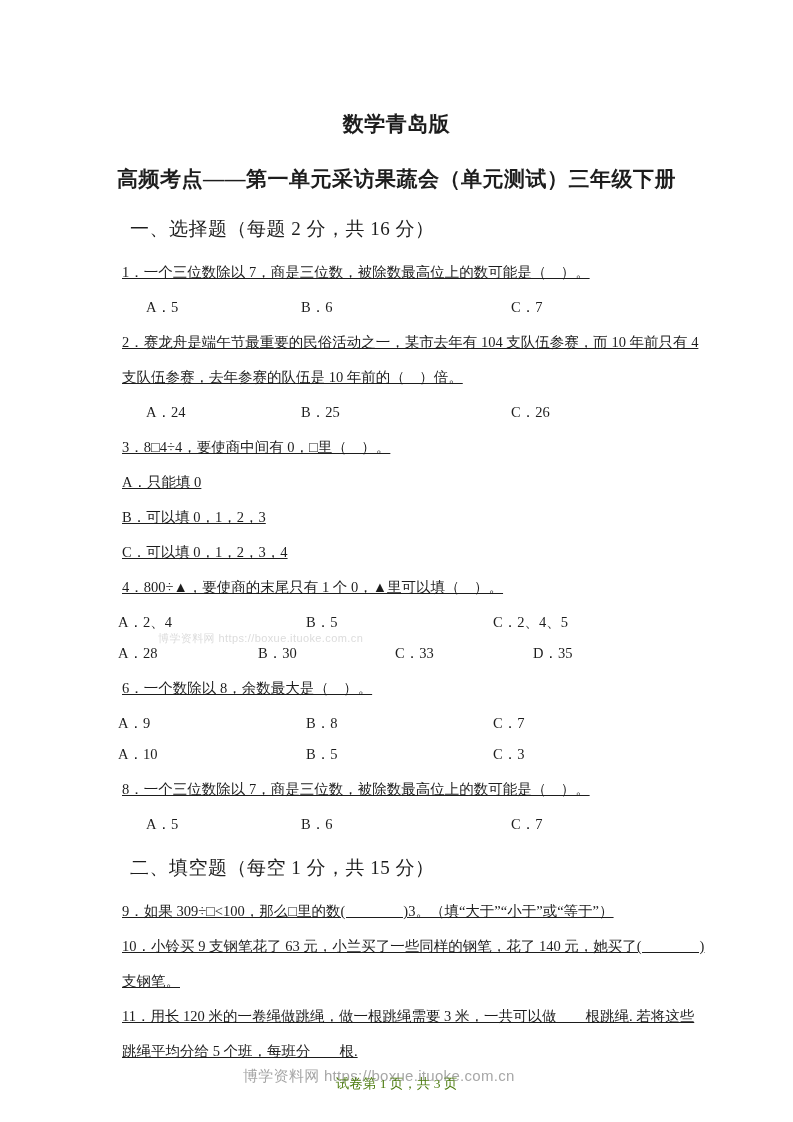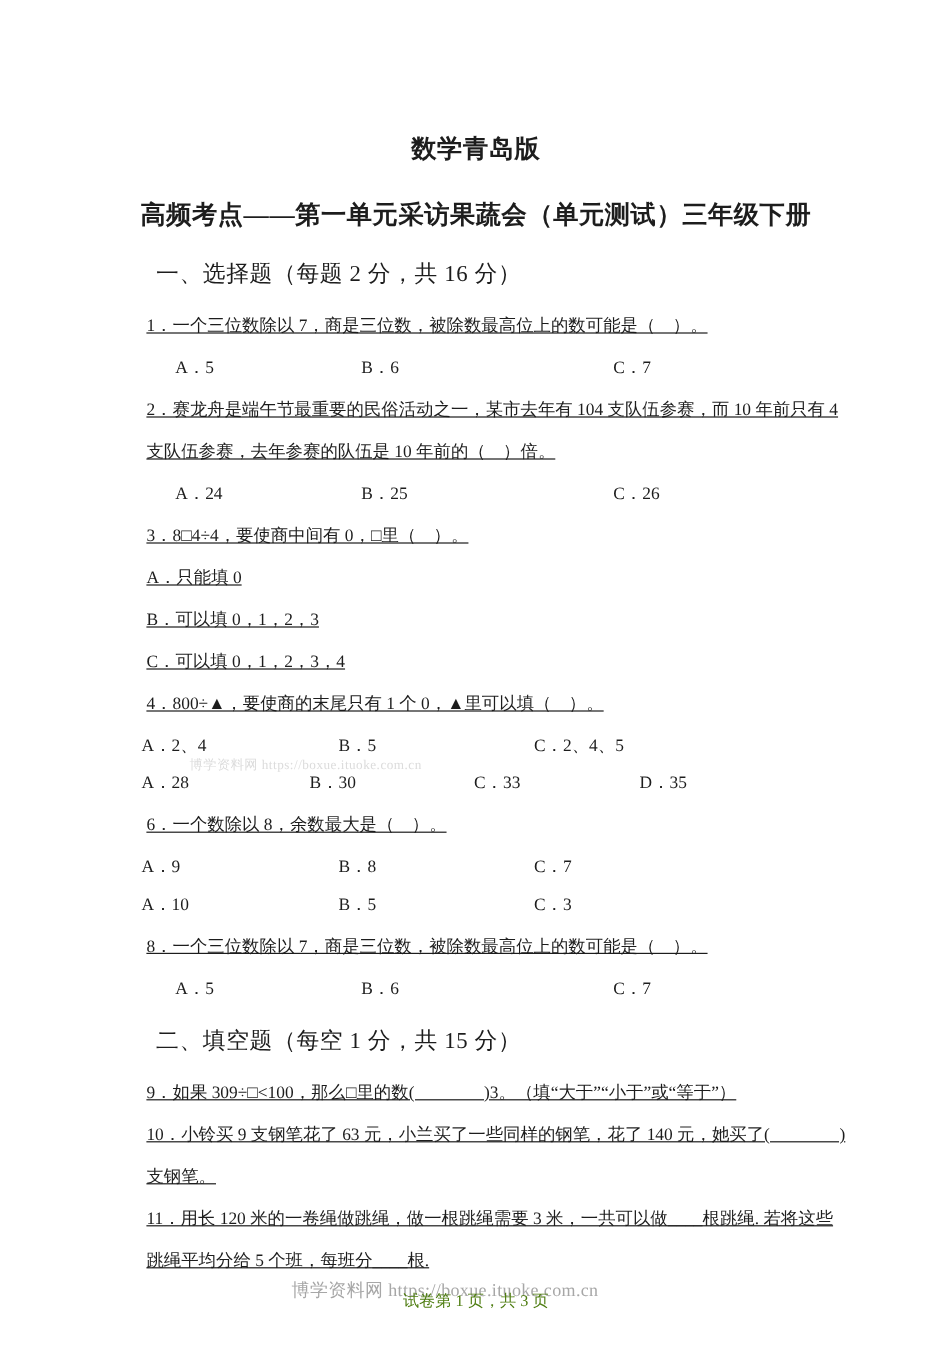--- a/index.html
+++ b/index.html
@@ -28,24 +28,24 @@
     margin:12px;
     font-size:19px;
     font-weight:normal;
     line-height:32px;
     letter-spacing:0.5px;
   }
   .line{margin:4px;white-space:nowrap;text-decoration:underline;}
   .opts{display:grid;}
   .opts .opt{white-space:nowrap;}
   .w3{grid-template-columns:155px 210px auto;margin-left:28px;}
-  .m3{grid-template-columns:164px 163px auto;}
+  .m3{grid-template-columns:164px 163px auto;gap:24px;}
   .c4{grid-template-columns:140px 137px 138px auto;}
   .wm{
-    font-family:Liberation Serif, serif;
+    font-family:Liberation Sans, sans-serif;
     white-space:nowrap;
     pointer-events:none;
   }
   .wm-mid{
     position:absolute;left:158px;top:630px;
     font-size:11px;line-height:16px;
     color:#dcdcdc;
     letter-spacing:0.4px;
   }
   .wm-footer{

